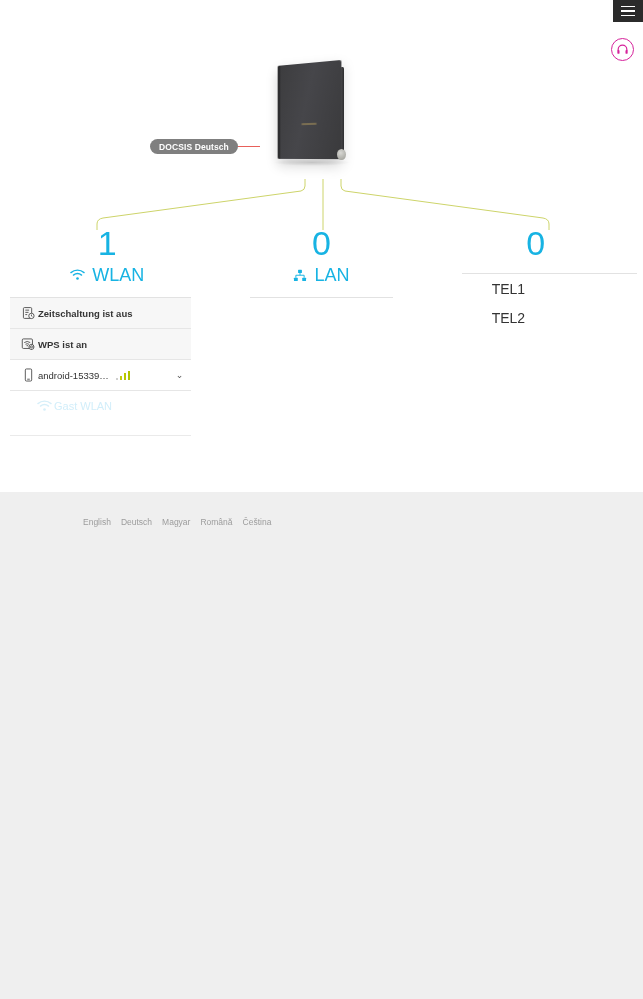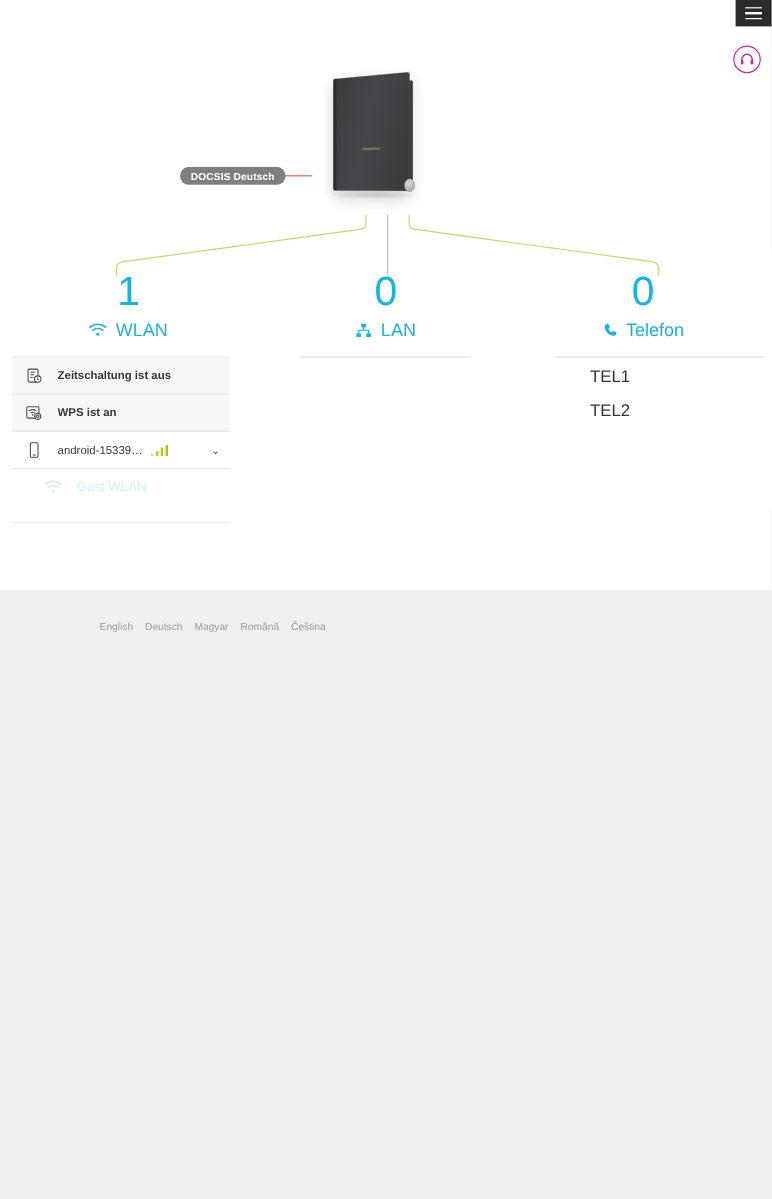--- a/index.html
+++ b/index.html
@@ -182,21 +182,21 @@
     text-align: center;
   }
   .count {
     font-size: 34px;
     line-height: 38px;
     color: #17b3e3;
     font-weight: 300;
   }
   .col-title {
     margin-top: 2px;
-    font-size: 15px;
+    font-size: 18px;
     color: #17b3e3;
     display: flex;
     align-items: center;
     justify-content: center;
     gap: 7px;
     height: 22px;
     cursor: pointer;
   }
   .col-title svg { display: block; }
 
@@ -223,21 +223,20 @@
     padding-left: 24px;
   }
   .row .r-icon {
     width: 20px;
     display: flex;
     align-items: center;
     justify-content: center;
     flex: 0 0 20px;
   }
   .row .r-label {
-    margin-left: 10px;
     font-size: 9.5px;
     color: #353535;
     font-weight: bold;
     white-space: nowrap;
     overflow: hidden;
   }
   .row.device { background: #ffffff; border-bottom: 1px solid #e6e6e6; }
   .row.device .r-label { font-weight: normal; font-size: 9.5px; color: #333; }
 
   .signal {
@@ -438,26 +437,20 @@
             </svg>
             <span>LAN</span>
           </div>
         </div>
         <div class="col-list"></div>
       </div>
 
       <div class="col tel">
         <div class="col-head">
           <div class="count">0</div>
-          <div class="col-title">
-            <svg width="13" height="13" viewBox="0 0 20 20">
-              <path d="M5.8 1.6c1.2-.6 2.2.2 2.6 1.2l.9 2.2c.3.8.1 1.5-.6 2l-1 .7c.6 1.9 2.1 3.6 4 4.6l.8-1c.5-.7 1.2-.9 2-.6l2.2.9c1 .4 1.7 1.4 1.1 2.6-.7 1.4-2.3 2.6-4 2.4C8.4 16.1 3.4 11 2.9 5.4c-.2-1.7 1.2-3.2 2.9-3.8z" fill="#17b3e3"></path>
-            </svg>
-            <span>Telefon</span>
-          </div>
         </div>
         <div class="col-list">
           <div class="tel-row">TEL1</div>
           <div class="tel-row">TEL2</div>
         </div>
       </div>
 
     </div>
   </div>
 

